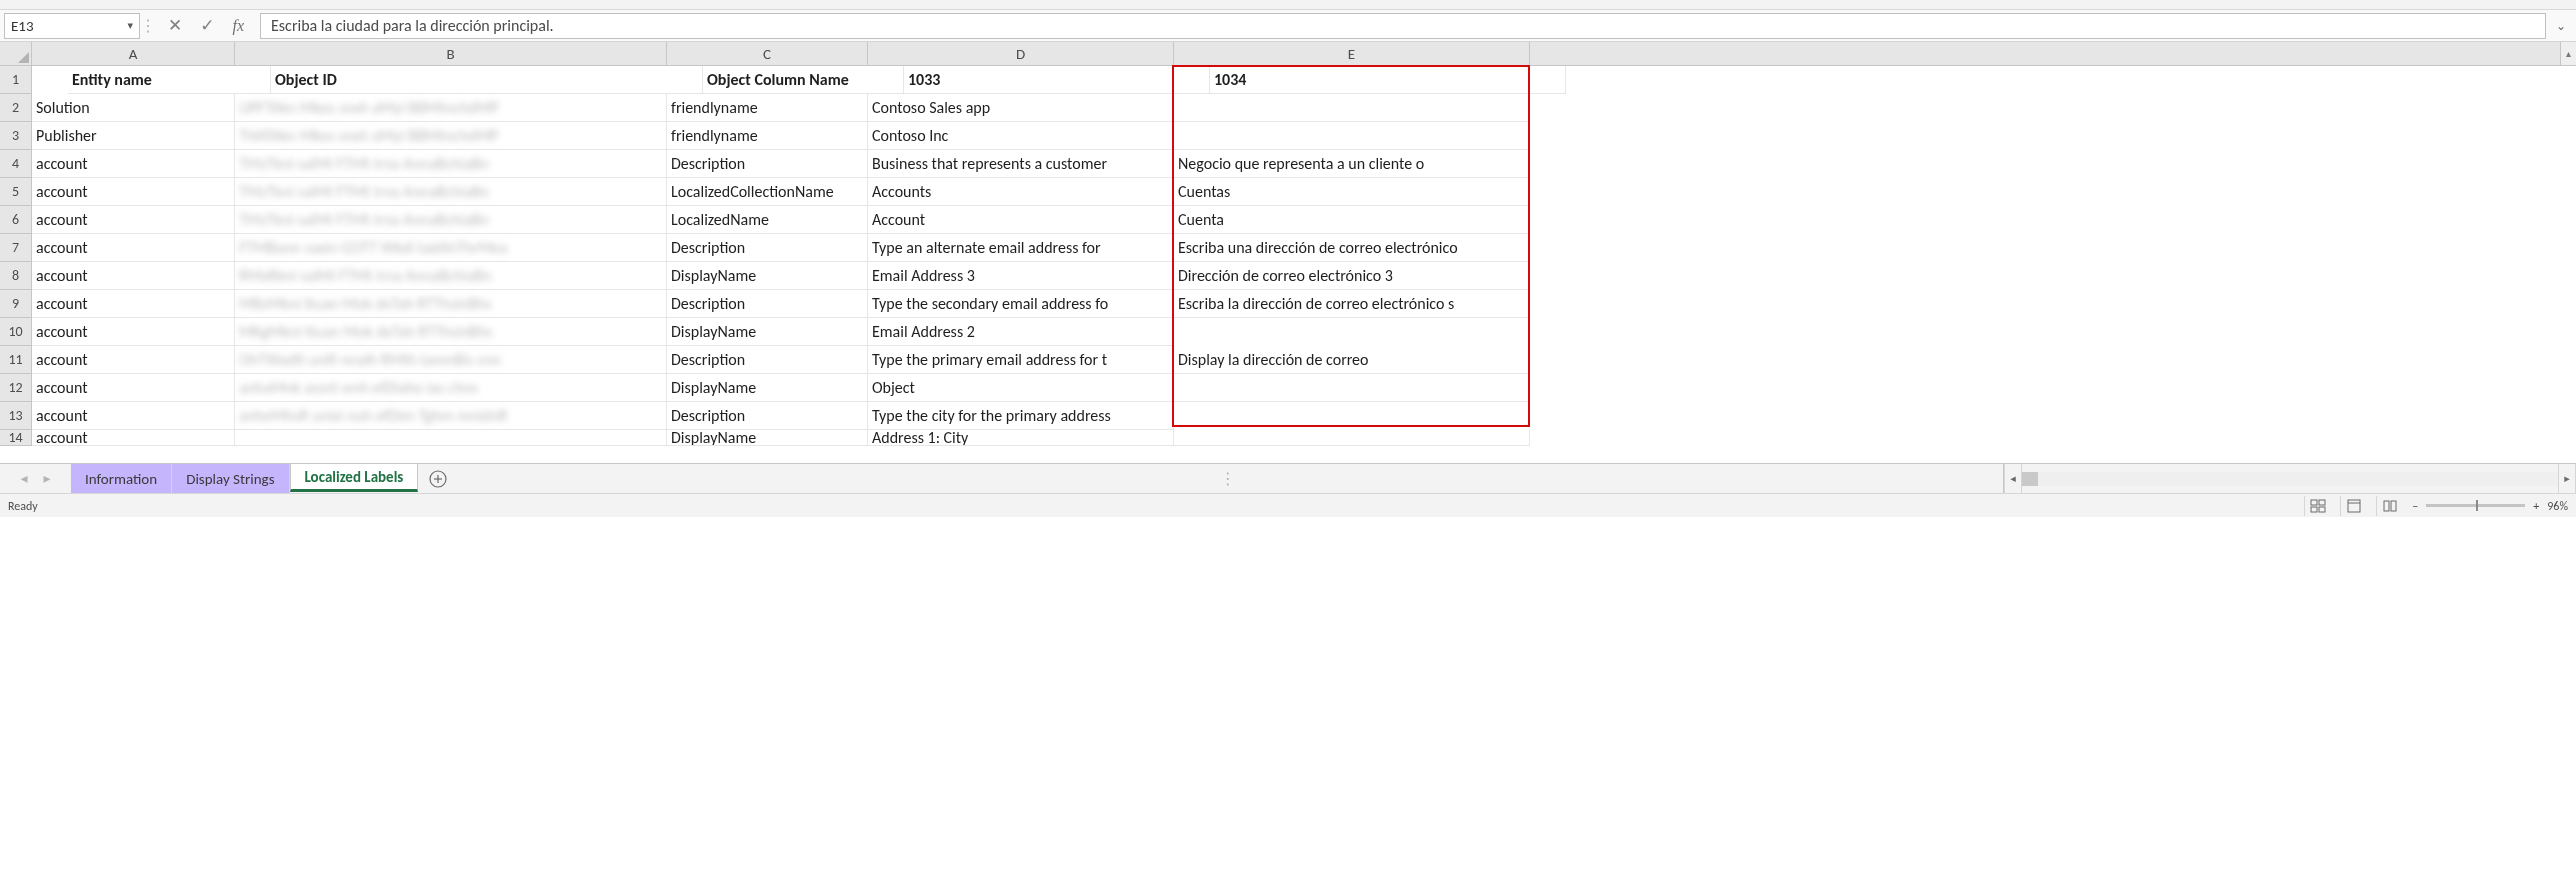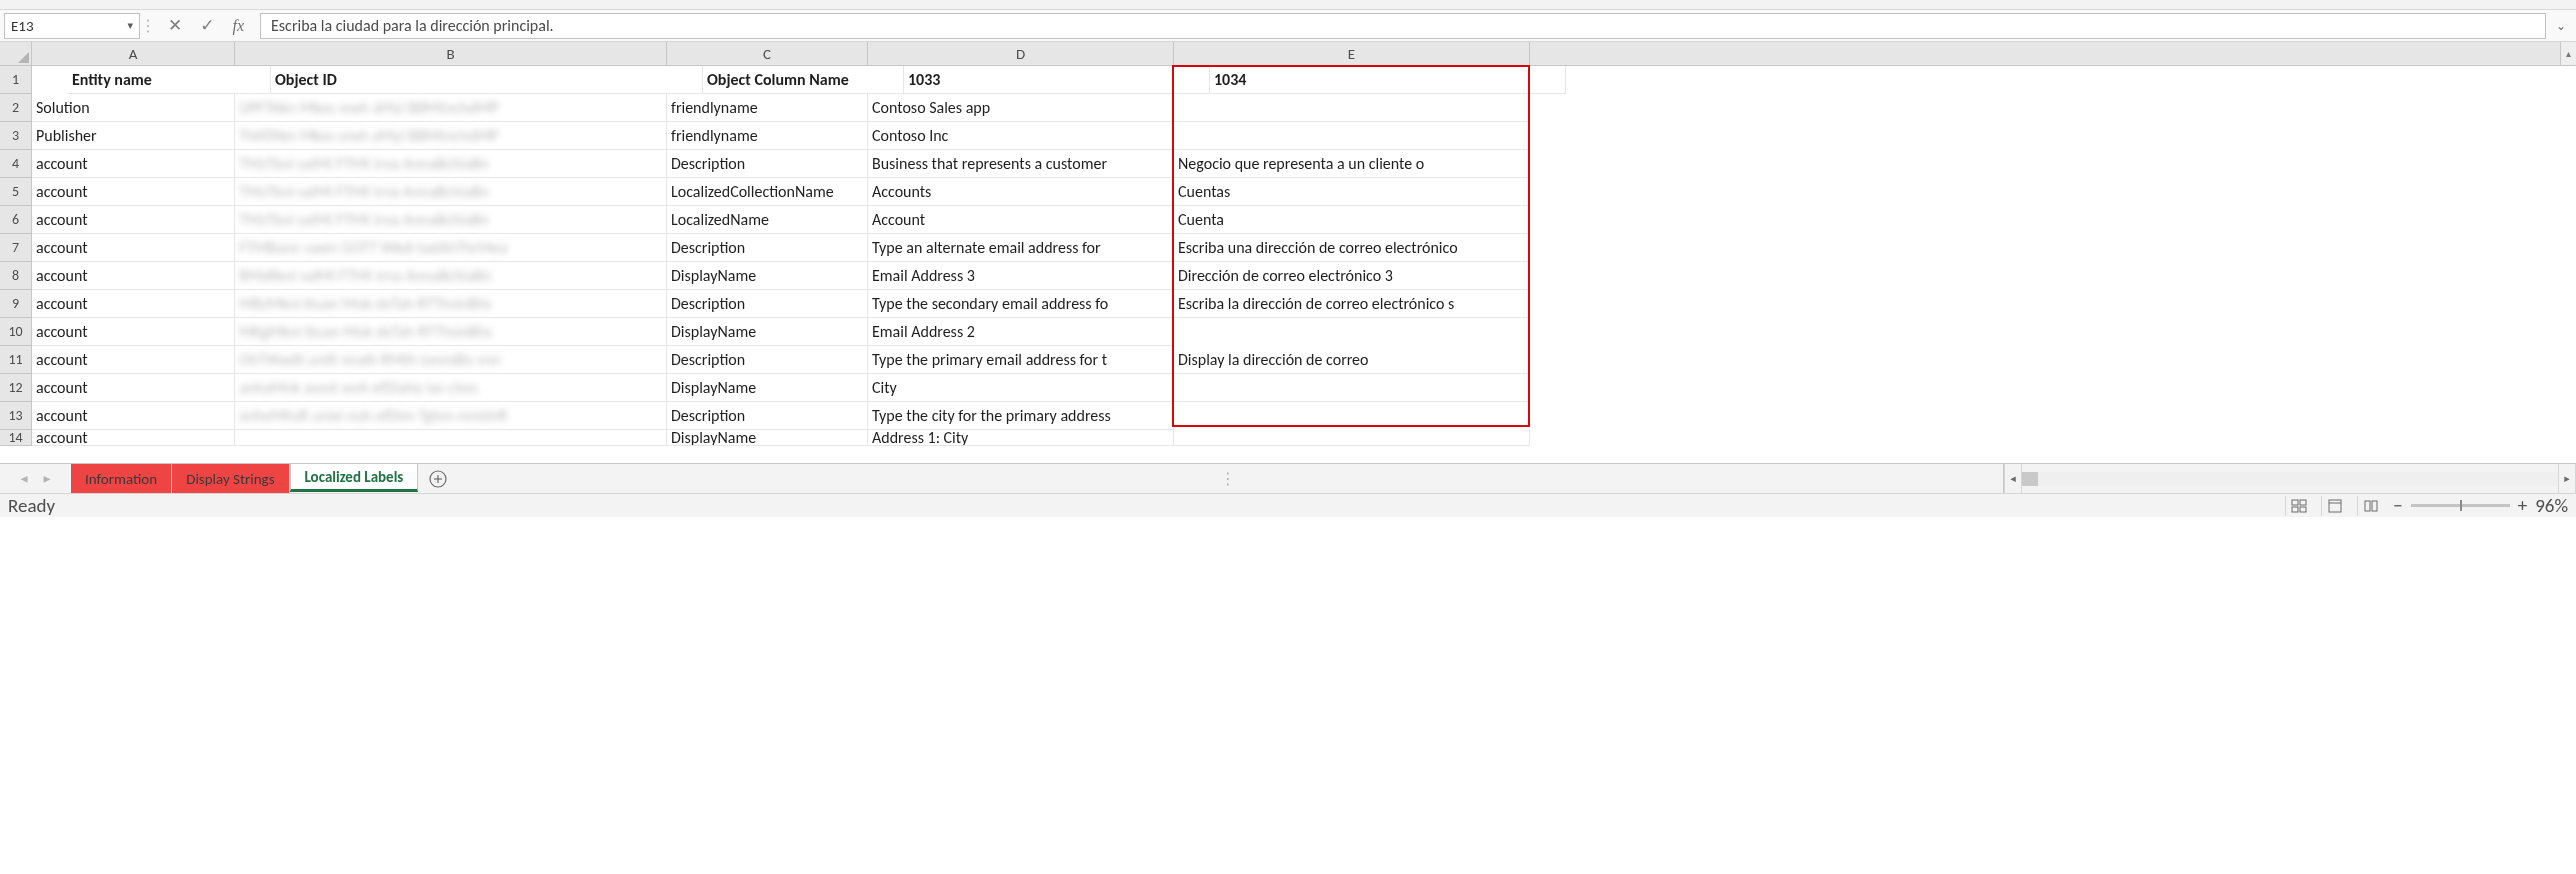--- a/index.html
+++ b/index.html
@@ -142,21 +142,21 @@
     height:30px;background:#f3f3f3;border-top:1px solid #c6c6c6;
     display:flex;align-items:center;
   }
   .tab-nav {
     width:71px;display:flex;align-items:center;justify-content:center;gap:16px;
     color:#b4b4b4;font-size:14px;padding:0 8px;
   }
   .tab {
     height:29px;padding:0 14px;display:flex;align-items:center;
     font-size:15px;color:#3a3a3a;border-right:1px solid #d6d6d6;
-    background:#ef4444;
+    background:#c4b5fd;
   }
   .tab.active {
     background:#ffffff;color:#217346;font-weight:600;
     border-bottom:3px solid #217346;border-top:1px solid #c6c6c6;
     border-left:1px solid #c6c6c6;border-right:1px solid #c6c6c6;
     margin-top:-1px;
   }
   .tab-add {
     width:28px;height:28px;display:flex;align-items:center;justify-content:center;margin-left:6px;
   }
@@ -169,21 +169,21 @@
     background:#f3f3f3;
     min-width:553px;max-width:573px;
   }
   .hs-btn{width:18px;height:100%;display:flex;align-items:center;justify-content:center;color:#6a6a6a;font-size:11px;border-left:1px solid #d6d6d6;border-right:1px solid #d6d6d6;}
   .hs-track{flex:1;height:14px;background:#efefef;position:relative;}
   .hs-thumb{position:absolute;left:0;top:0;height:14px;width:16px;background:#c9c9c9;}
 
   
   .status-bar {
     height:24px;background:#f3f3f3;border-top:1px solid #d6d6d6;
-    display:flex;font-size:19px;color:#4e4e4e;
+    display:flex;align-items:center;font-size:12px;color:#4e4e4e;
     padding:0 8px;justify-content:space-between;
   }
   .status-right{display:flex;align-items:center;gap:10px;}
   .view-btn{width:26px;height:20px;display:flex;align-items:center;justify-content:center;border-left:1px solid #d6d6d6;}
   .zoom-seg{display:flex;align-items:center;gap:8px;color:#4e4e4e;}
   .zoom-slider{width:99px;height:3px;background:#c4c4c4;position:relative;}
   .zoom-slider::after{content:'';position:absolute;left:50%;top:-4px;width:2px;height:11px;background:#8a8a8a;}
 </style>
 </head>
 <body>
@@ -335,21 +335,21 @@
         <div class="cell" style="width: 201px;">Description</div>
         <div class="cell" style="width: 306px;">Type the primary email address for t</div>
         <div class="cell" style="width: 356px;">Display la dirección de correo</div>
       </div>
       <div class="row" style="height: 28px;">
         <div class="cell" style="width: 203px;">account</div>
         <div class="cell" style="width: 432px;">
           <span class="blur">anhaMnk assnt wvh efDiaho ias chns</span>
         </div>
         <div class="cell" style="width: 201px;">DisplayName</div>
-        <div class="cell" style="width: 306px;">City</div>
+        <div class="cell" style="width: 306px;">Object</div>
         <div class="cell" style="width: 356px;"></div>
       </div>
       <div class="row" style="height: 28px;">
         <div class="cell" style="width: 203px;">account</div>
         <div class="cell" style="width: 432px;">
           <span class="blur">anheMhsR unixi nuh efDim Tghm mnidnR</span>
         </div>
         <div class="cell" style="width: 201px;">Description</div>
         <div class="cell" style="width: 306px;">Type the city for the primary address</div>
       </div>

